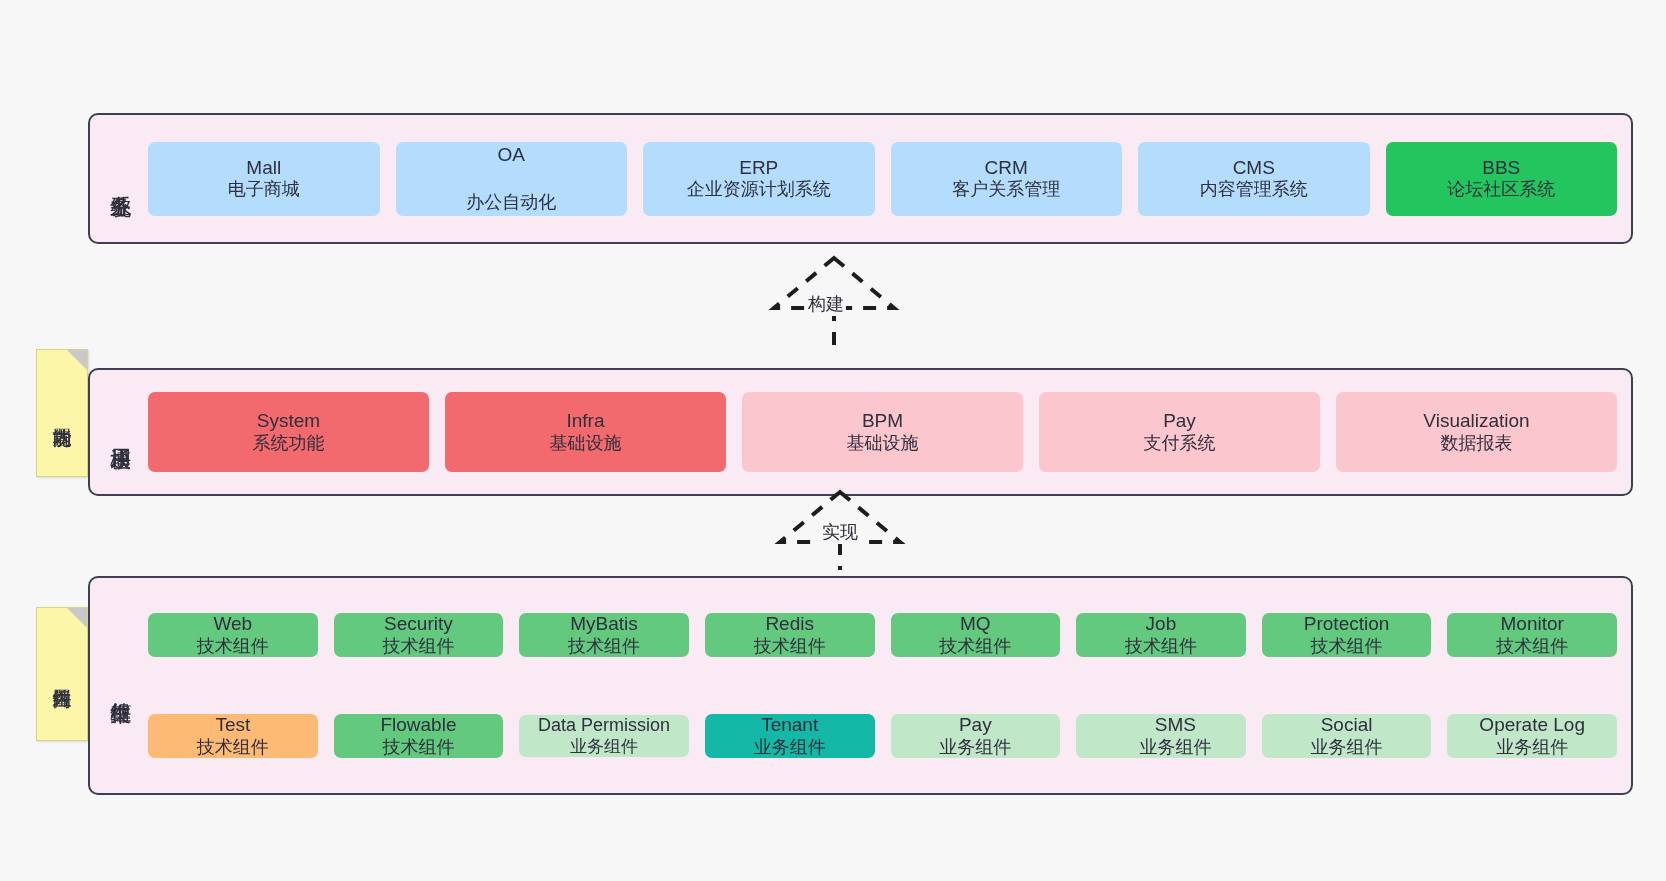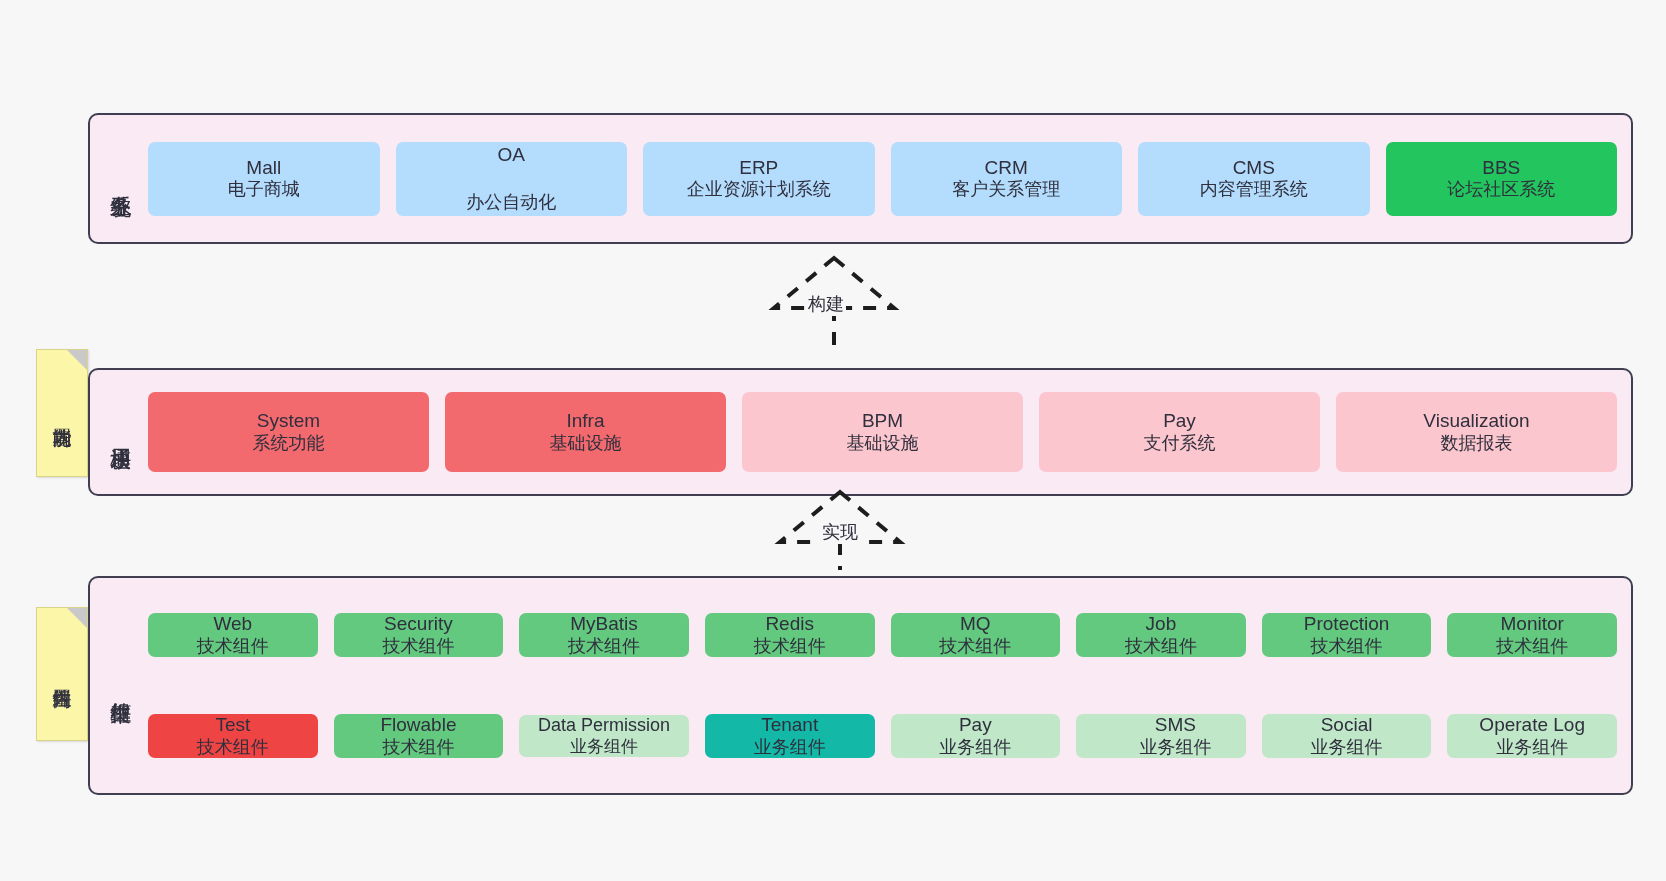--- a/index.html
+++ b/index.html
@@ -247,21 +247,21 @@
       </div>
       <div class="card c-green" style="background: rgb(98, 201, 127);">
         <div class="t1">Protection</div>
         <div class="t2">技术组件</div>
       </div>
       <div class="card c-green" style="background: rgb(98, 201, 127);">
         <div class="t1">Monitor</div>
         <div class="t2">技术组件</div>
       </div>
 
-      <div class="card c-green" style="background: #ef4444;">
+      <div class="card c-green" style="background: #fdba74;">
         <div class="t1">Test</div>
         <div class="t2">技术组件</div>
       </div>
       <div class="card c-green" style="background: rgb(98, 201, 127);">
         <div class="t1">Flowable</div>
         <div class="t2">技术组件</div>
       </div>
       <div class="card c-lightgreen small" style="background: rgb(191, 231, 200);">
         <div class="t1">Data Permission</div>
         <div class="t2">业务组件</div>

